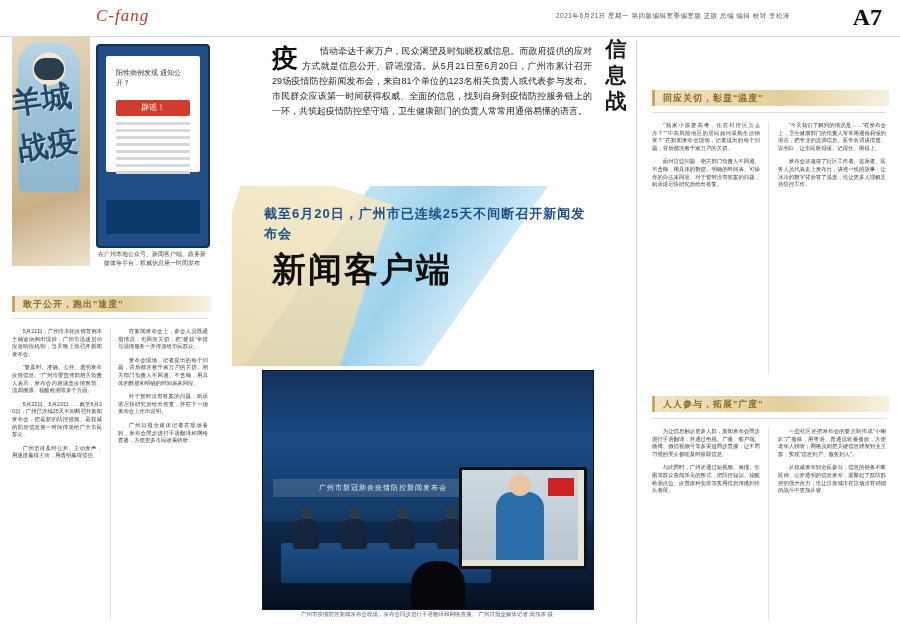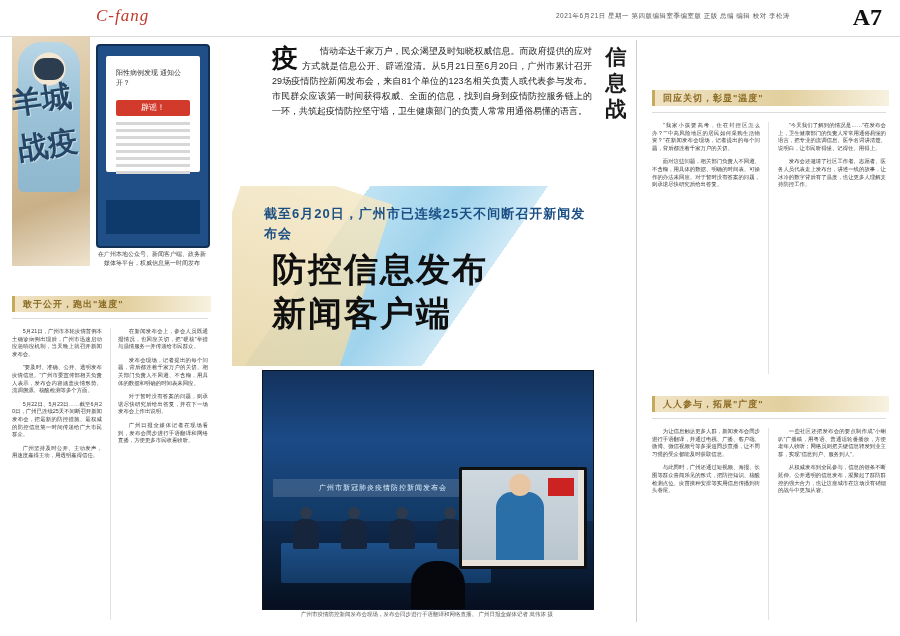--- a/index.html
+++ b/index.html
@@ -201,21 +201,21 @@
     line-height: 26px;
     font-weight: bold;
     margin: 1px 4px 0 0;
     text-indent: 0;
     color: #111;
   }
 
   
   .vtitle {
     position: absolute;
-    left: 604px; top: 44px;
+    left: 604px; top: 36px;
     width: 26px;
     font-family: "Liberation Serif", serif;
     font-size: 21px;
     font-weight: bold;
     color: #1a1a1a;
     line-height: 26px;
     text-align: center;
     letter-spacing: 2px;
   }
   .vrule {
@@ -420,21 +420,20 @@
     <span>情动牵达千家万户，民众渴望及时知晓权威信息。而政府提供的应对方式就是信息公开、辟谣澄清。从5月21日至6月20日，广州市累计召开29场疫情防控新闻发布会，来自81个单位的123名相关负责人或代表参与发布。市民群众应该第一时间获得权威、全面的信息，找到自身到疫情防控服务链上的一环，共筑起疫情防控坚守墙，卫生健康部门的负责人常常用通俗易懂的语言。</span>
   </div>
 
   <div class="vtitle">信息战</div>
   <div class="vrule"></div>
 
   <div class="feature">
     <div class="feature-wedge"></div>
     <div class="kicker">截至6月20日，广州市已连续25天不间断召开新闻发布会</div>
     <div class="headline">
-      <div>防控信息发布</div>
       <div>新闻客户端</div>
     </div>
   </div>
 
   <div class="photo">
     <div class="photo-backwall"></div>
     <div class="photo-banner">广州市新冠肺炎疫情防控新闻发布会</div>
     <div class="photo-desk"></div>
     <div class="photo-desk-front"></div>
     <div class="seat" style="left:30px"></div>

